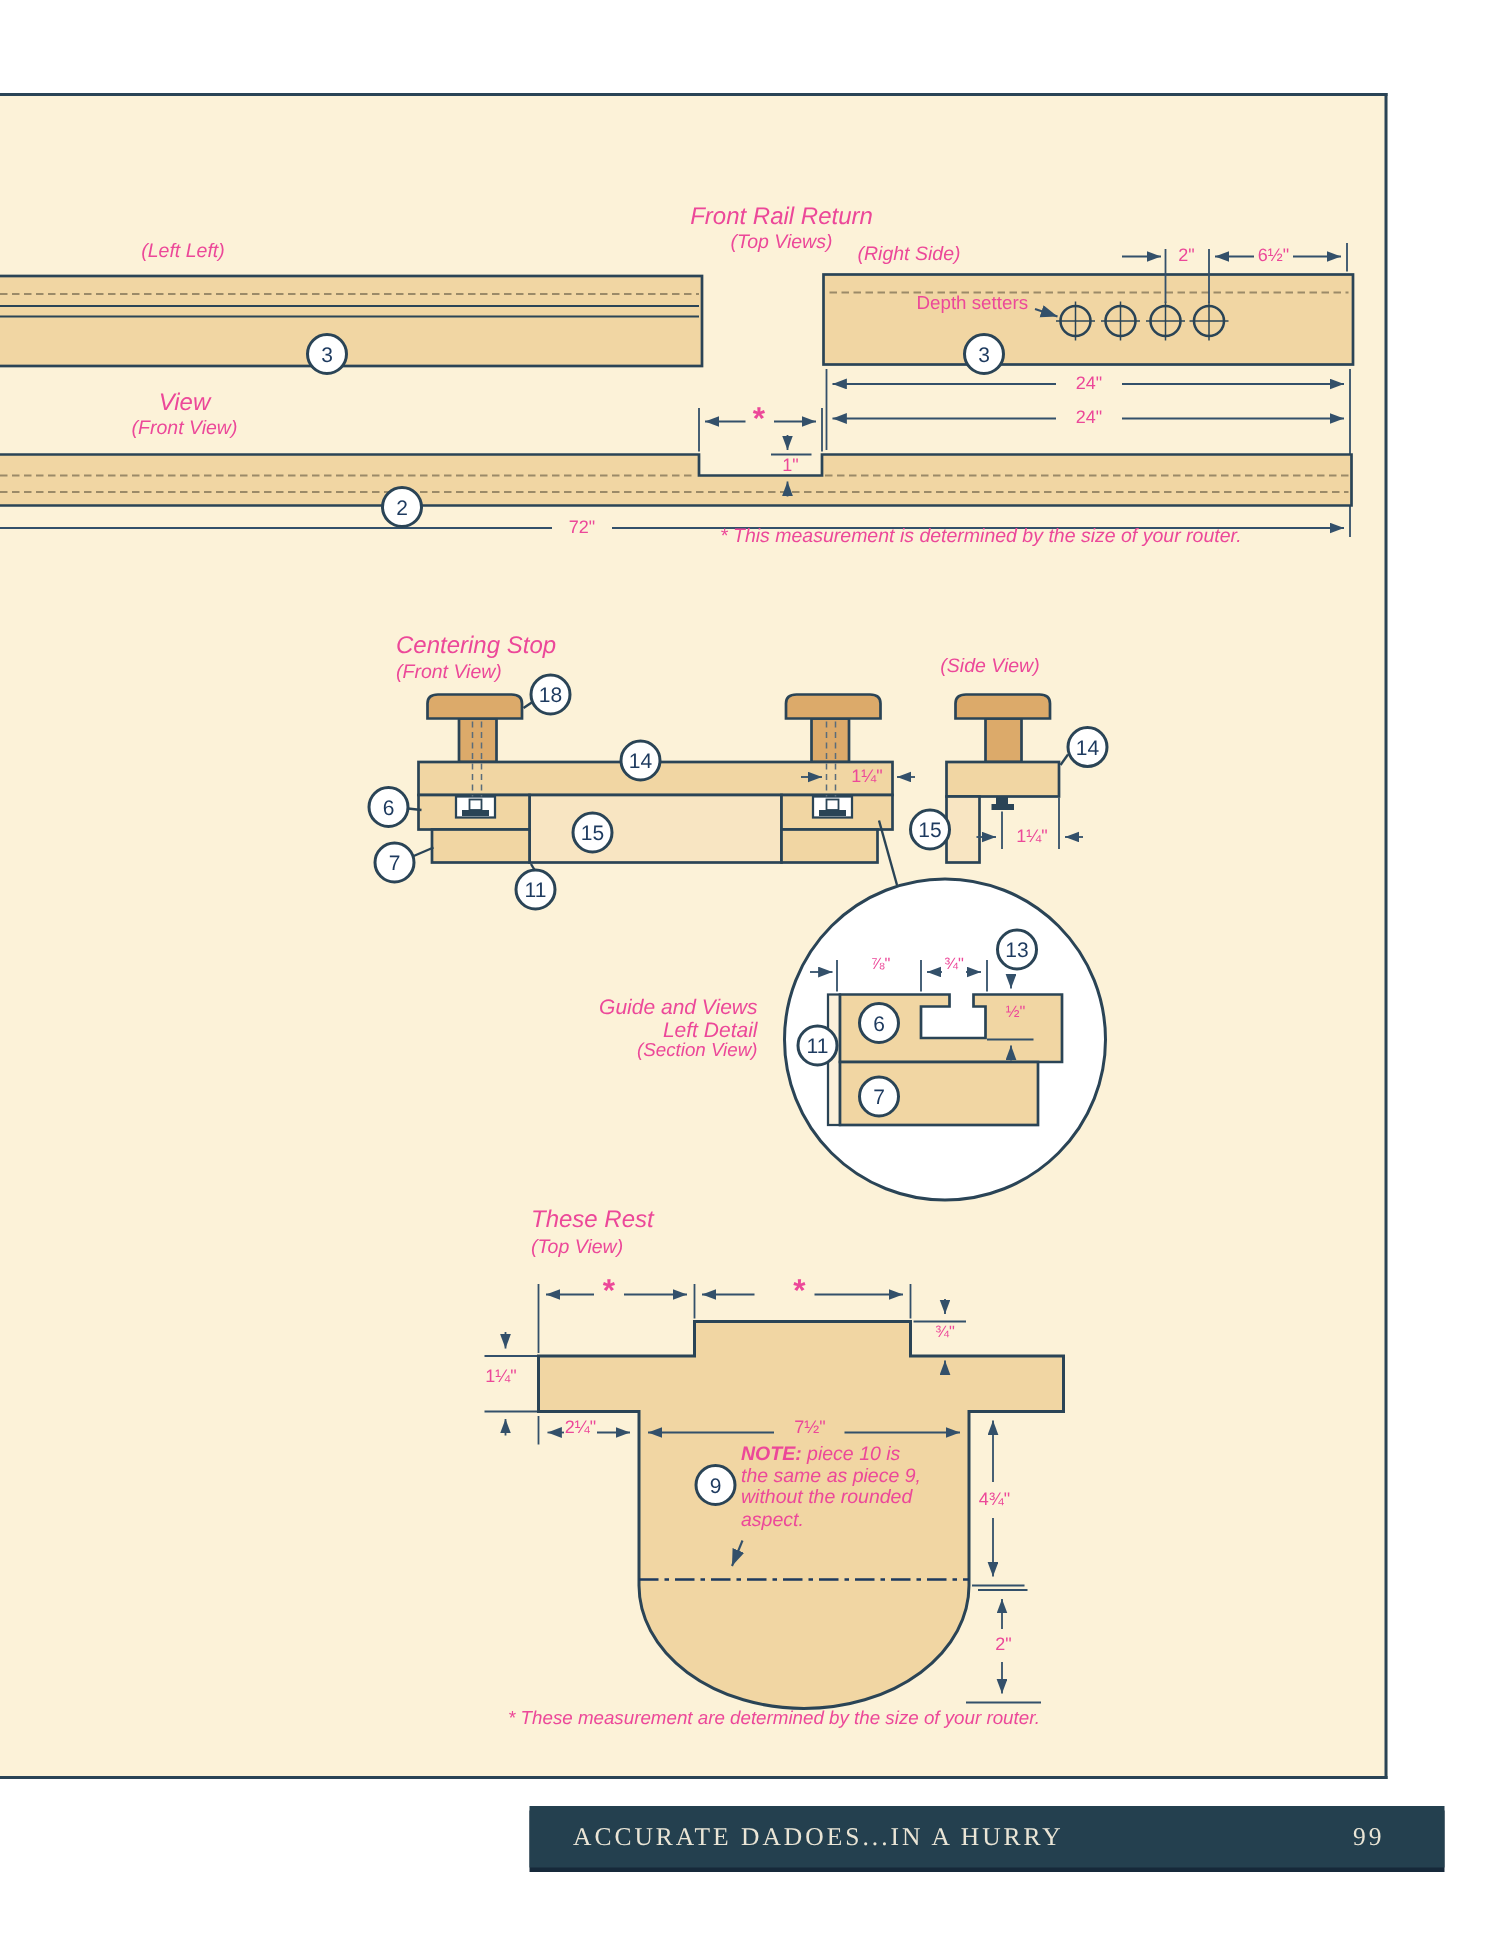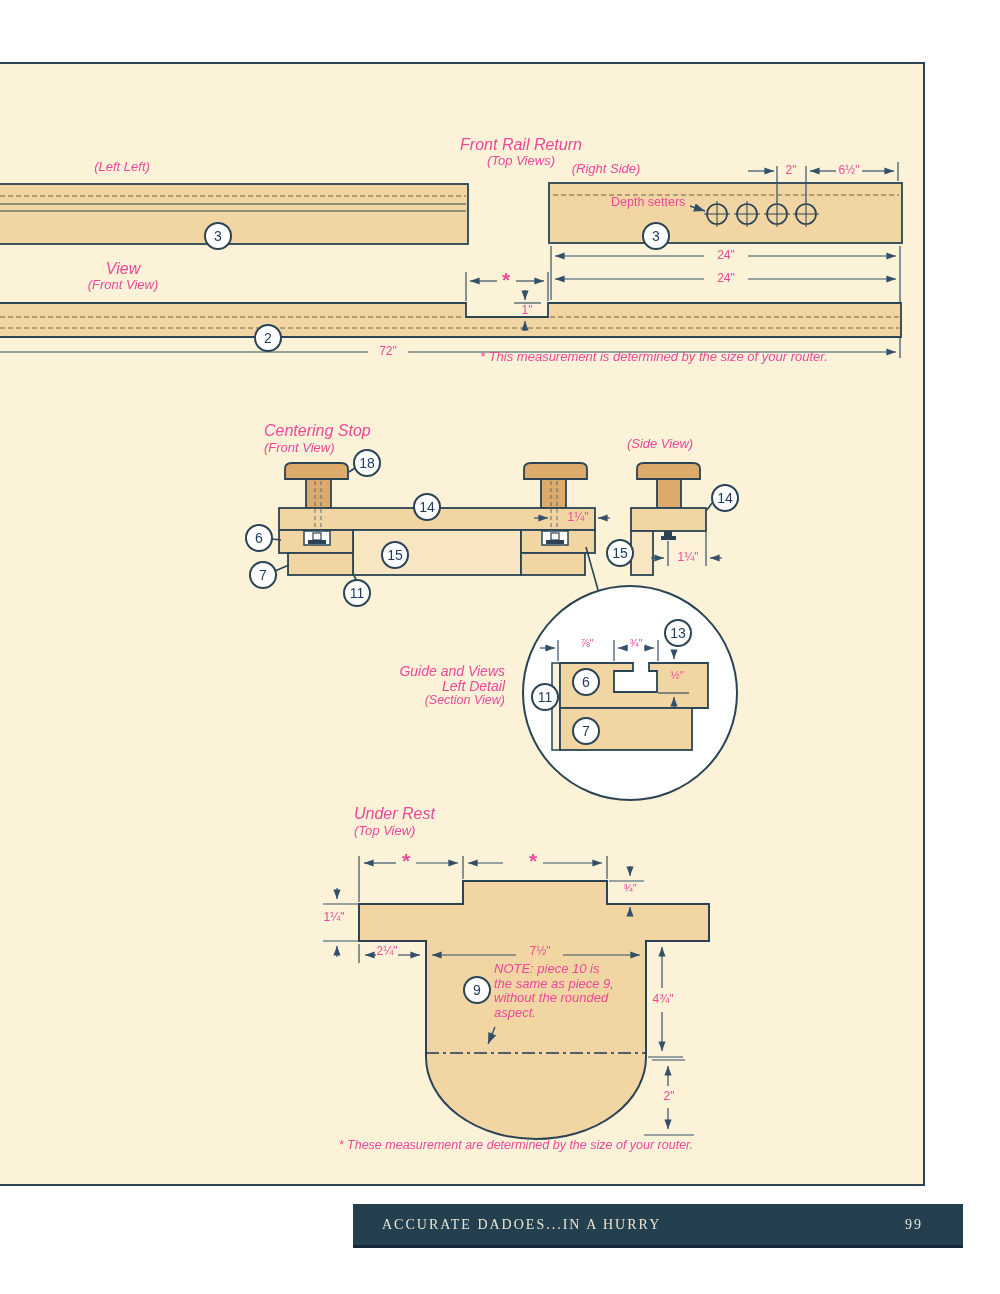--- a/index.html
+++ b/index.html
@@ -15,21 +15,21 @@
   .dim{font-size:12px;font-weight:500;}
   .sm{font-size:11px;font-weight:500;}
   .star{font-size:21px;font-weight:700;line-height:0.8;}
   .part{position:absolute;width:24px;height:24px;border:2px solid #2a4456;border-radius:50%;
         background:#ffffff;display:flex;align-items:center;justify-content:center;
         font-size:14px;color:#1d3a5f;}
   .rightblk{position:absolute;width:150px;text-align:right;font-style:italic;}
   .footer{position:absolute;left:353px;top:1204px;width:610px;height:41px;background:#24404f;
           box-shadow:0 3px 0 #16293a;display:flex;align-items:center;justify-content:space-between;
           padding:0 40px 0 29px;box-sizing:border-box;font-family:"Liberation Serif",serif;
-          color:#eae5d6;font-size:14px;letter-spacing:2px;}
+          color:#eae5d6;font-size:17px;letter-spacing:2px;}
   .note{font-style:italic;font-size:13px;line-height:14.5px;}
 </style>
 </head>
 <body>
 
 <div class="page">
 
   <div class="box"></div>
 
   <svg class="ov" width="1000" height="1294" viewBox="0 0 1000 1294">
@@ -250,33 +250,33 @@
   <div class="lbl dim c" style="left:578px;top:511px">1¼"</div>
   <div class="lbl dim c" style="left:688px;top:551px">1¼"</div>
 
   <div class="lbl rightblk" style="left:355px;top:664px;font-size:14px">Guide and Views</div>
   <div class="lbl rightblk" style="left:355px;top:679px;font-size:14px">Left Detail</div>
   <div class="lbl rightblk" style="left:355px;top:694px;font-size:12.5px">(Section View)</div>
   <div class="lbl sm c" style="left:587px;top:637px">⅞"</div>
   <div class="lbl sm c" style="left:636px;top:637px">¾"</div>
   <div class="lbl sm c" style="left:677px;top:669px">½"</div>
 
-  <div class="lbl ttl" style="left:354px;top:805px">Under Rest</div>
+  <div class="lbl ttl" style="left:354px;top:805px">These Rest</div>
   <div class="lbl it" style="left:354px;top:824px">(Top View)</div>
   <div class="lbl star c" style="left:406px;top:853px">*</div>
   <div class="lbl star c" style="left:533px;top:853px">*</div>
   <div class="lbl sm c" style="left:630px;top:882px">¾"</div>
   <div class="lbl dim c" style="left:334px;top:911px">1¼"</div>
   <div class="lbl dim c" style="left:387px;top:945px">2¼"</div>
   <div class="lbl dim c" style="left:540px;top:945px">7½"</div>
   <div class="lbl dim c" style="left:663px;top:993px">4¾"</div>
   <div class="lbl dim c" style="left:669px;top:1090px">2"</div>
 
   <div class="lbl note" style="left:494px;top:962px;width:160px;white-space:normal">
-    <span style="font-weight:normal">NOTE:</span><span> piece 10 is</span><br>
+    <span style="font-weight:bold">NOTE:</span><span> piece 10 is</span><br>
     <span>the same as piece 9,</span><br>
     <span>without the rounded</span><br>
     <span>aspect.</span>
   </div>
   <div class="lbl it c" style="left:516px;top:1139px;font-size:12.5px">* These measurement are determined by the size of your router.</div>
 
   <div class="part" style="left:204px;top:222px">3</div>
   <div class="part" style="left:642px;top:222px">3</div>
   <div class="part" style="left:254px;top:324px">2</div>
   <div class="part" style="left:353px;top:449px">18</div>

